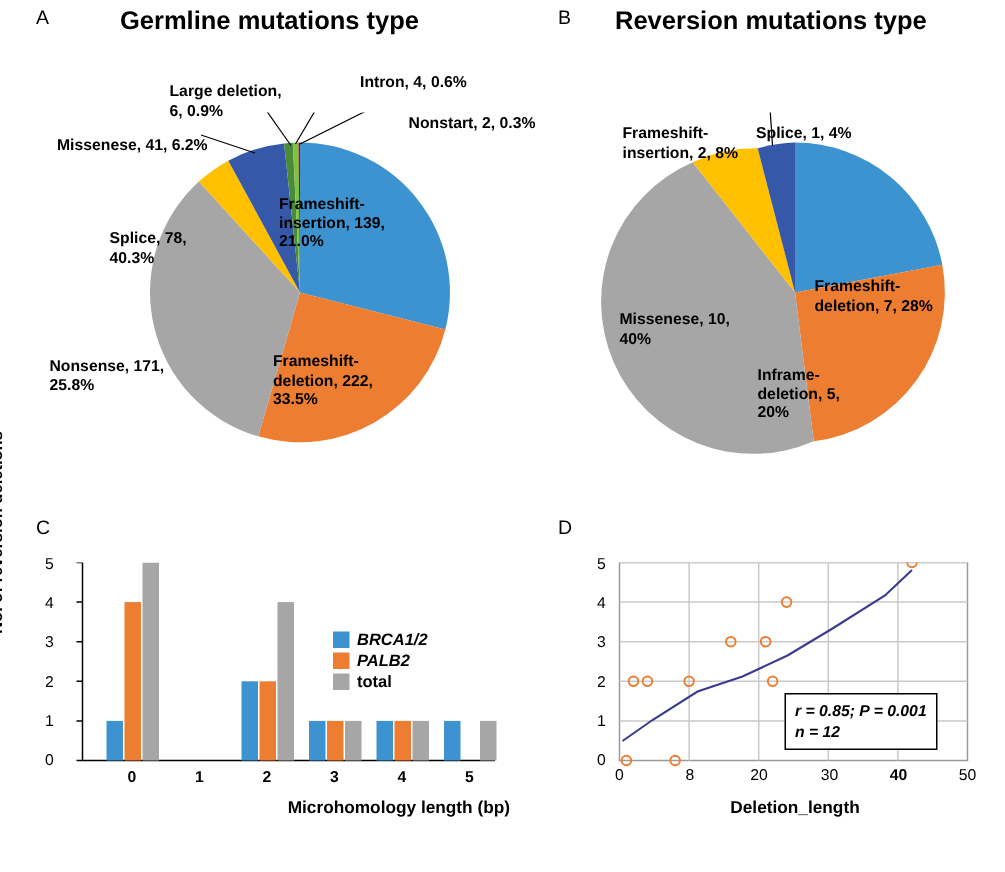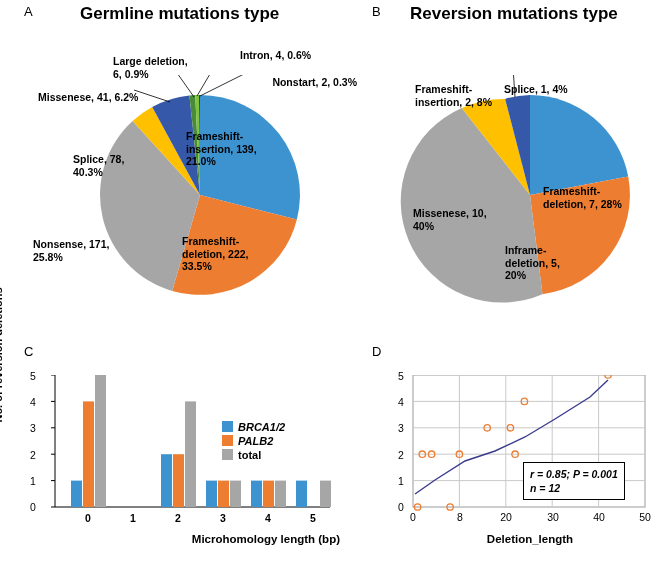--- a/index.html
+++ b/index.html
@@ -191,21 +191,21 @@
 <div class="tick" style="left:398px;top:396px;">4</div>
 <div class="tick" style="left:398px;top:422px;">3</div>
 <div class="tick" style="left:398px;top:449px;">2</div>
 <div class="tick" style="left:398px;top:475px;">1</div>
 <div class="tick" style="left:398px;top:501px;">0</div>
 
 <div class="tick" style="left:406px;top:511px;width:14px;text-align:center;">0</div>
 <div class="tick" style="left:452px;top:511px;width:16px;text-align:center;">8</div>
 <div class="tick" style="left:498px;top:511px;width:16px;text-align:center;">20</div>
 <div class="tick" style="left:545px;top:511px;width:16px;text-align:center;">30</div>
-<div class="tick" style="left:591px;top:511px;width:16px;text-align:center;">40</div>
+<div class="tick" style="left:591px;top:511px;width:16px;text-align:center;font-weight:bold;">40</div>
 <div class="tick" style="left:637px;top:511px;width:16px;text-align:center;">50</div>
 
 <div class="axis-title" style="left:430px;top:533px;width:200px;text-align:center;">Deletion_length</div>
 
 <div class="statbox" style="left:523px;top:462px;font-style:italic;">
   <div>r = 0.85; P = 0.001</div>
   <div>n = 12</div>
 </div>
 
 </body></html>

